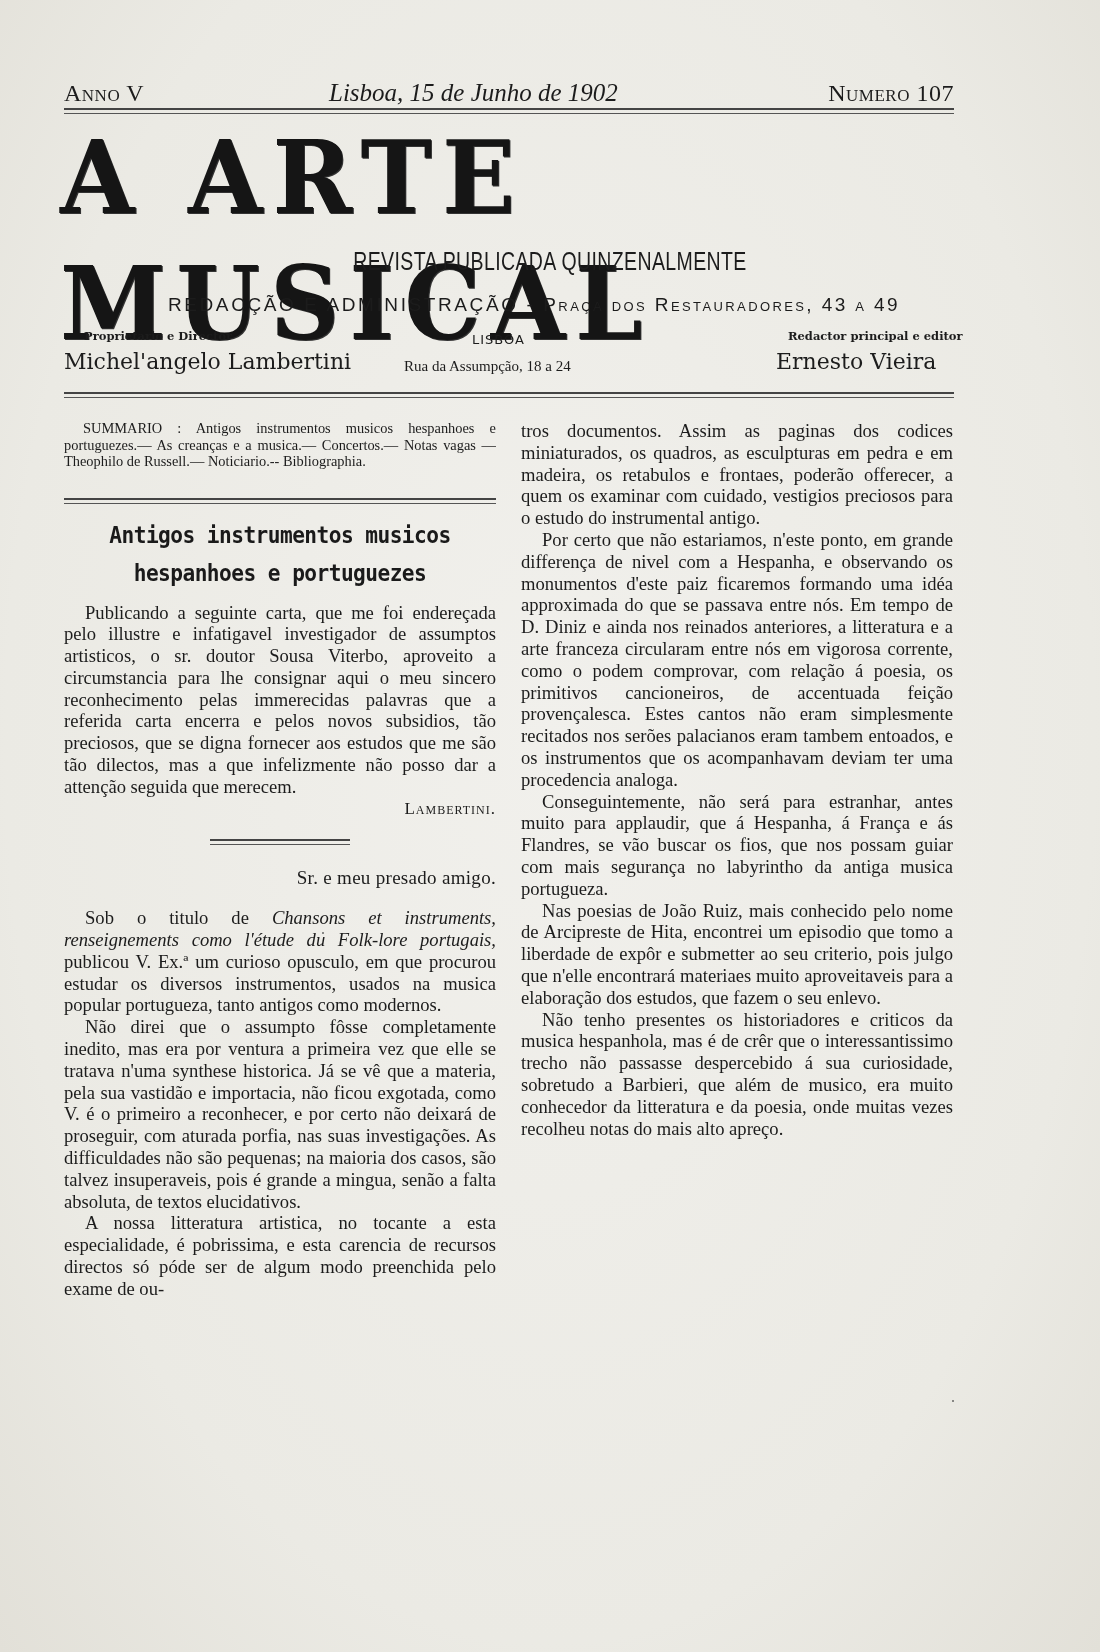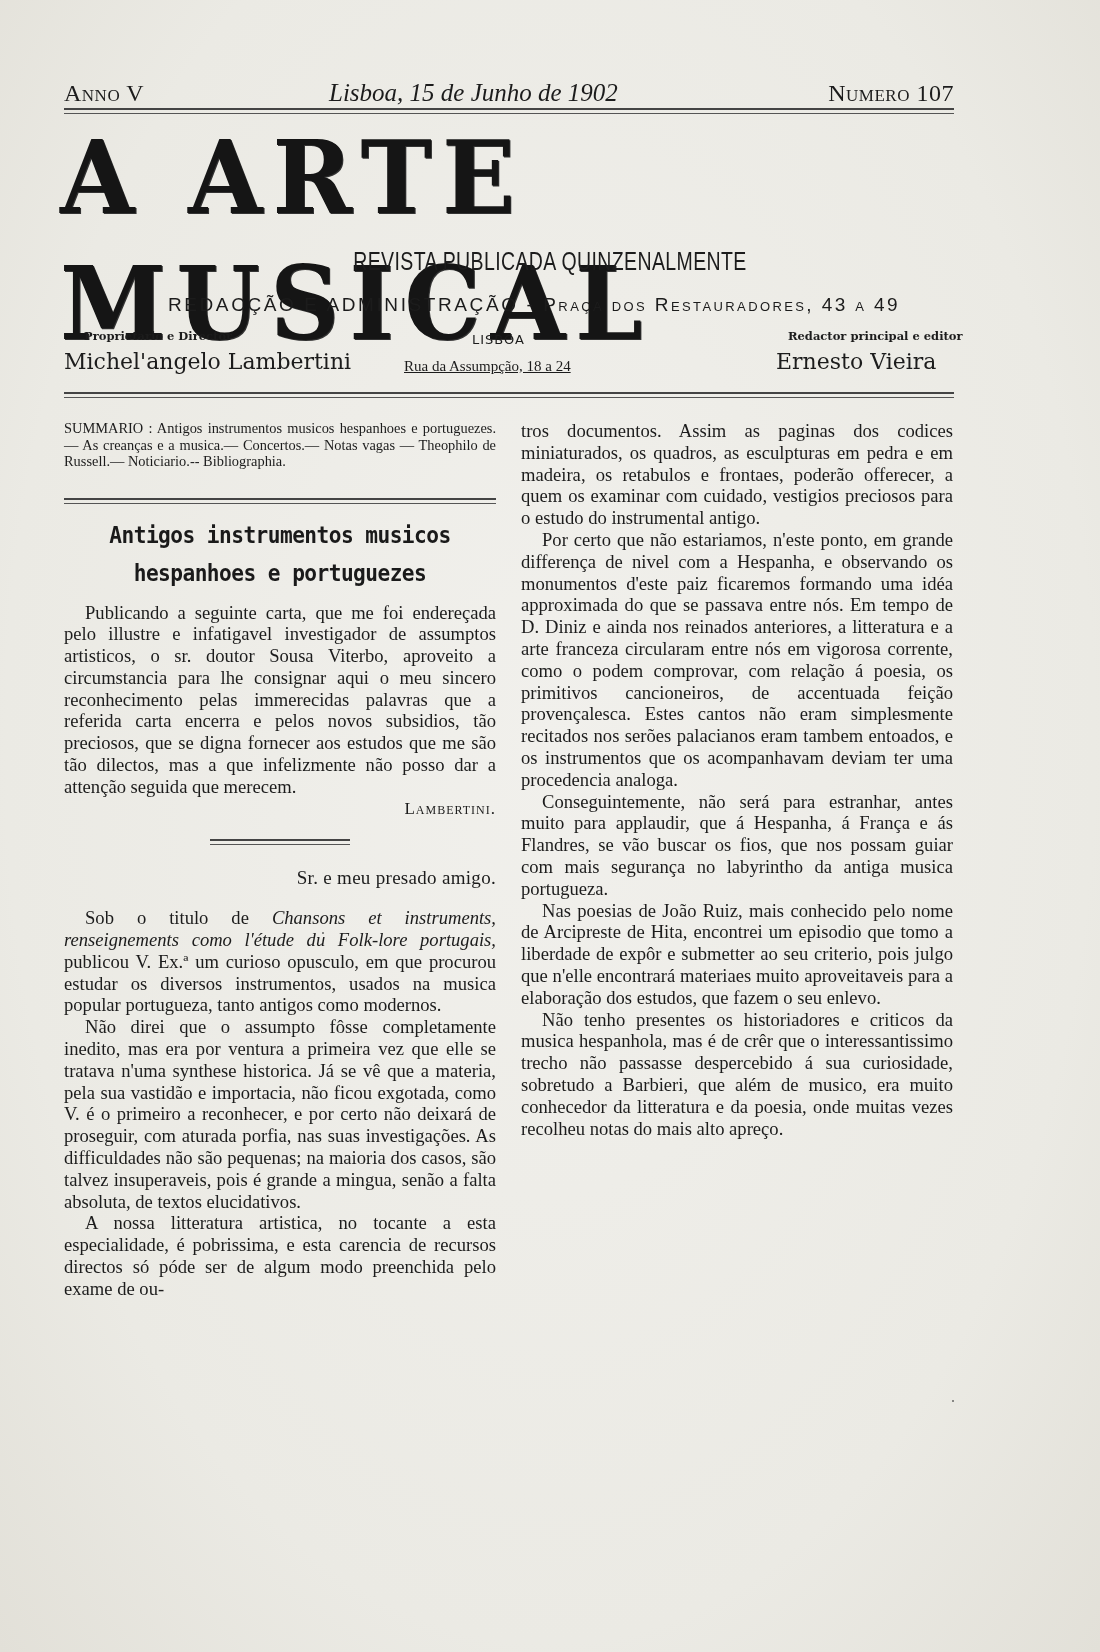--- a/index.html
+++ b/index.html
@@ -47,31 +47,31 @@
 
   .small-label {
     position: absolute; top: 328px; font-family: "DejaVu Serif", serif;
     font-weight: bold; font-size: 11.5px; line-height: 16px;
   }
   .sig {
     position: absolute; top: 348px; font-family: "DejaVu Serif", serif;
     font-size: 22px; line-height: 28px;
   }
   .lisboa { position: absolute; top: 332px; left: 472px; font-size: 13px; letter-spacing: 1px; font-family: "DejaVu Sans", sans-serif; font-weight: 400; }
-  .rua { position: absolute; top: 356px; left: 404px; font-size: 15px; line-height: 20px; text-decoration: underline; }
+  .rua { position: absolute; top: 356px; left: 404px; font-size: 15px; line-height: 20px; }
 
   
   .col { position: absolute; font-size: 18.6px; line-height: 21.8px; text-align: justify; }
   .col-left { left: 64px; top: 420px; width: 432px; }
   .col-right { left: 521px; top: 420px; width: 432px; }
   .col p { margin: 0; text-indent: 21px; hyphens: manual; }
   .col p.noind { text-indent: 0; }
 
   .summario { font-size: 14.4px; line-height: 16.5px; margin: 0; text-align: justify; padding-left: 0; }
-  .summario .lab { letter-spacing: 0; }
+  .summario .lab { letter-spacing: 0; margin-left: 19px; }
 
   .art-title {
     font-family: "DejaVu Sans Mono", "Liberation Mono", monospace;
     font-size: 23px; line-height: 38px; text-align: center; margin: 0;
     letter-spacing: -0.6px; color: #1a1a1a; font-weight: bold;
     transform: scaleX(0.92);
   }
   .signature { text-align: right; font-variant: small-caps; font-size: 17px; letter-spacing: 1px; margin: 10px 42px 0 0; }
   .dear { text-align: right; margin: 0 34px 0 0; font-size: 19px; letter-spacing: 0.3px; }
   .it { font-style: italic; }

